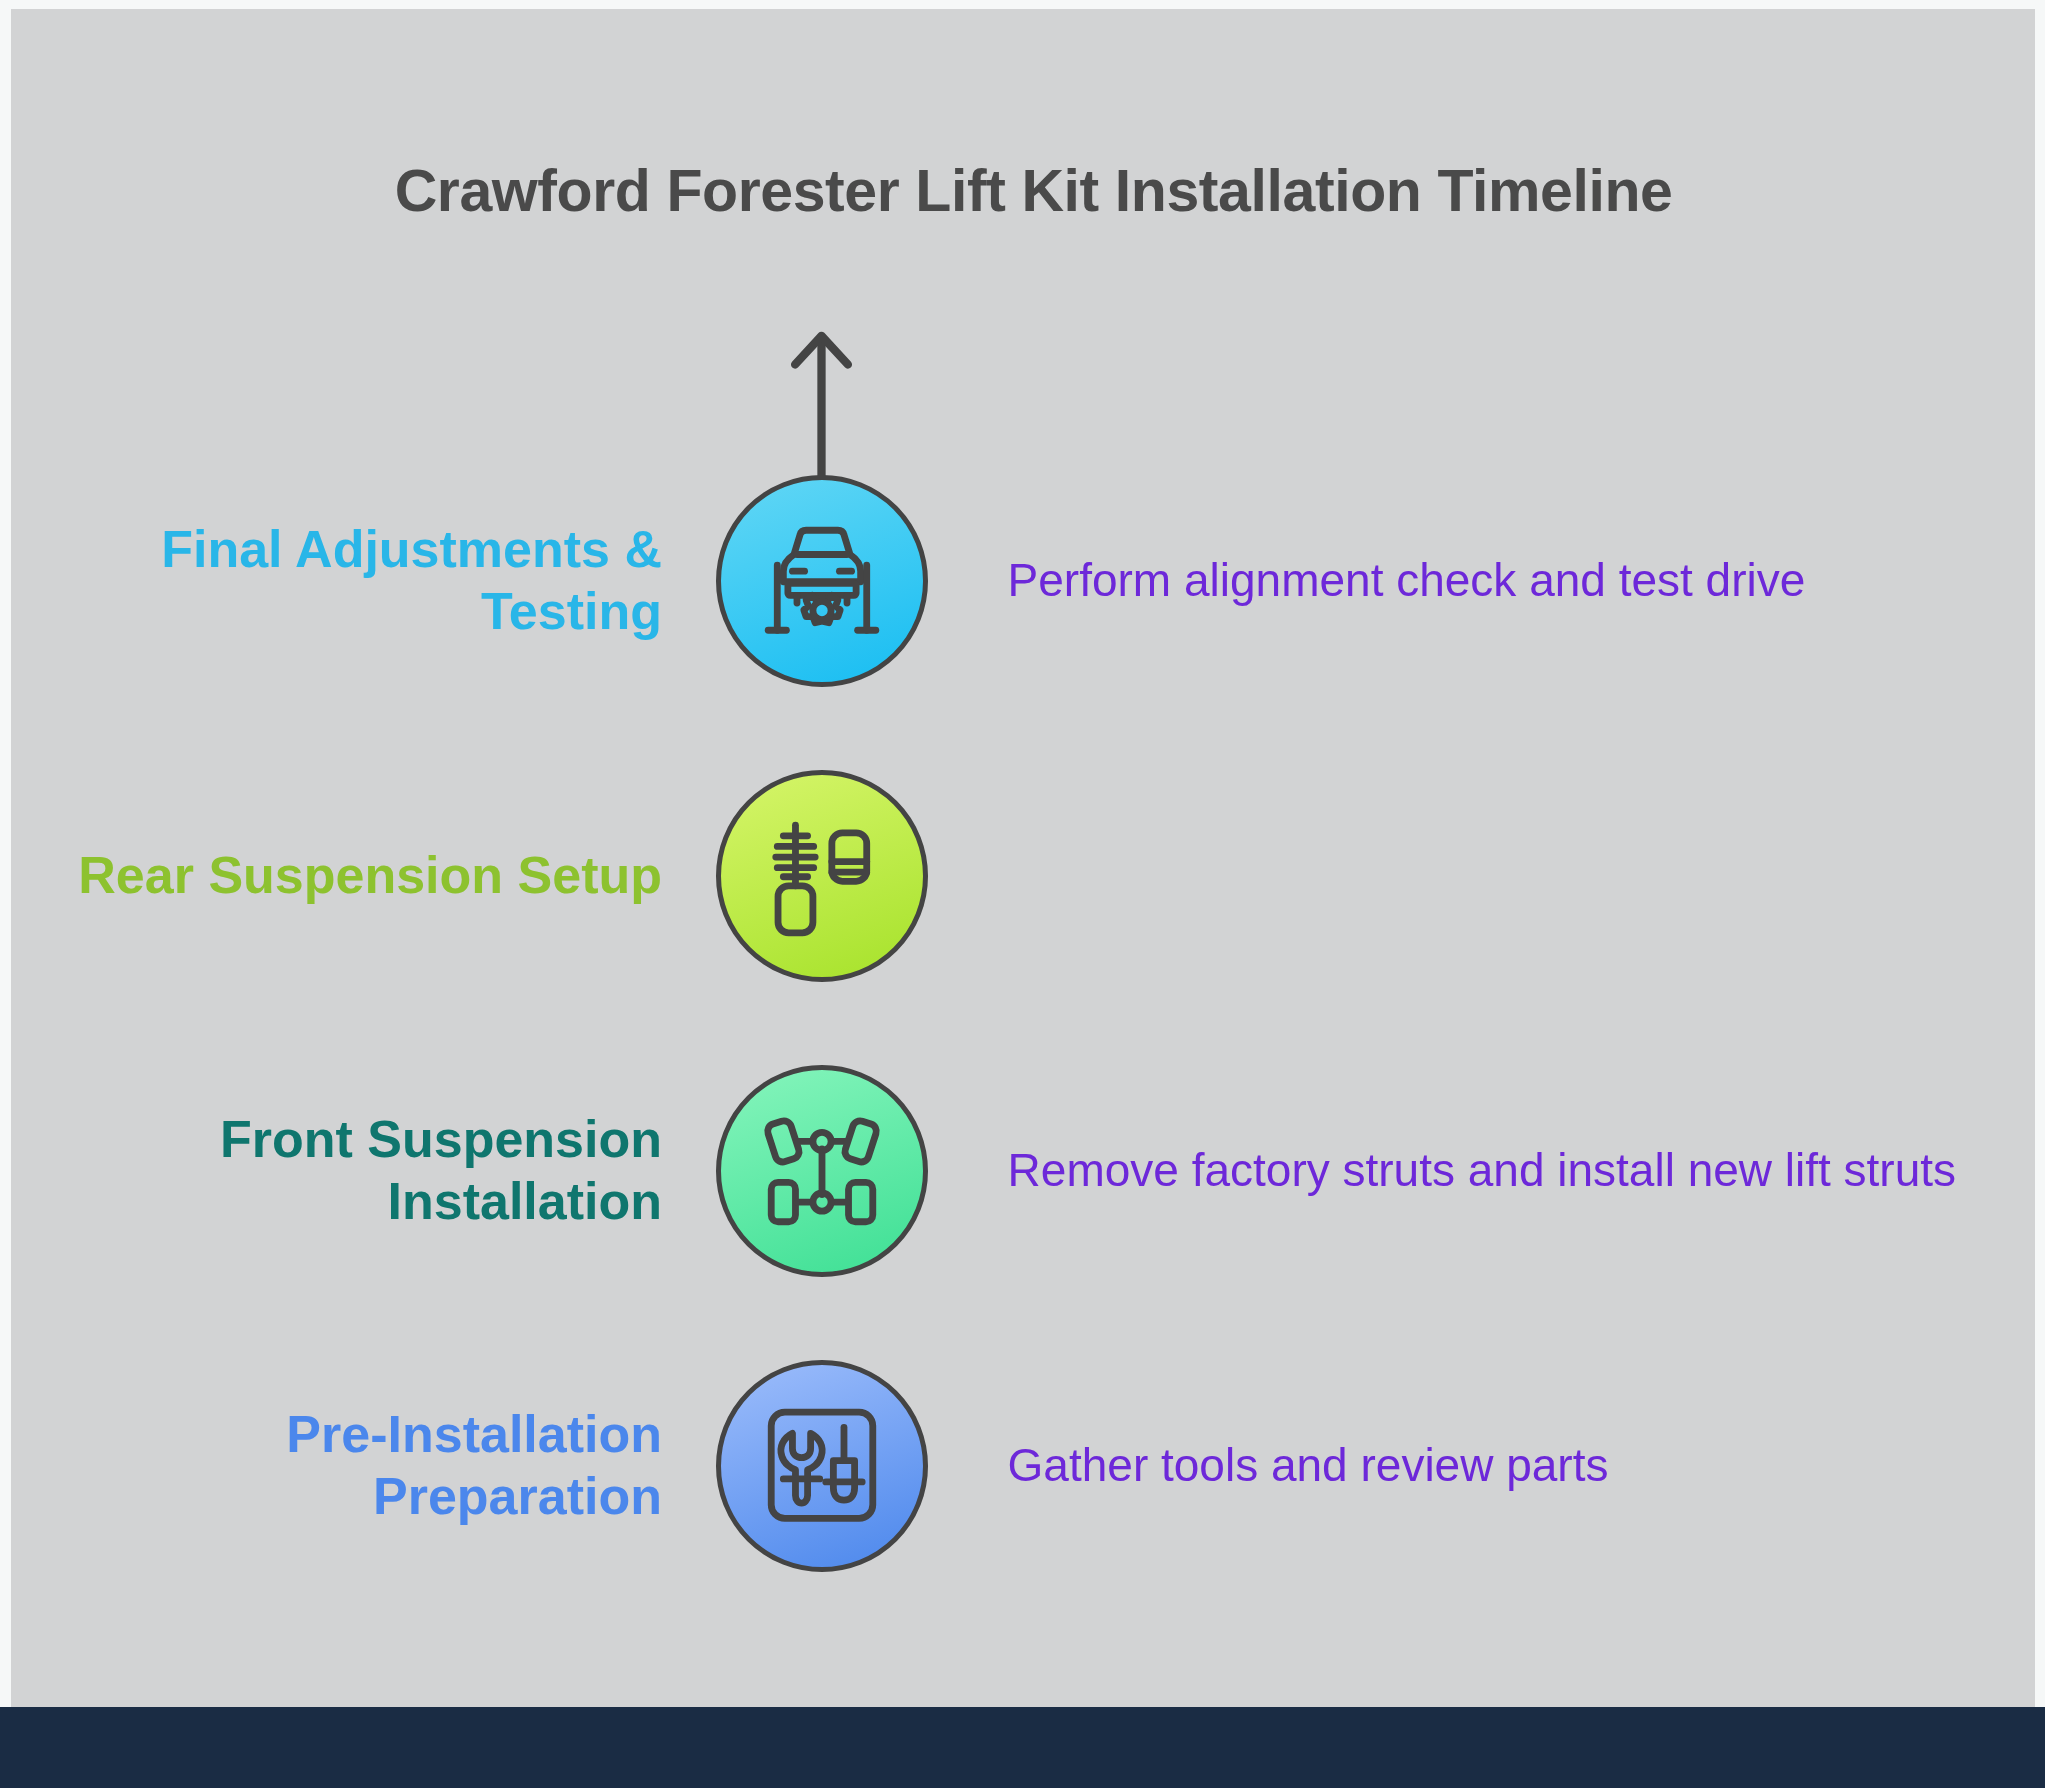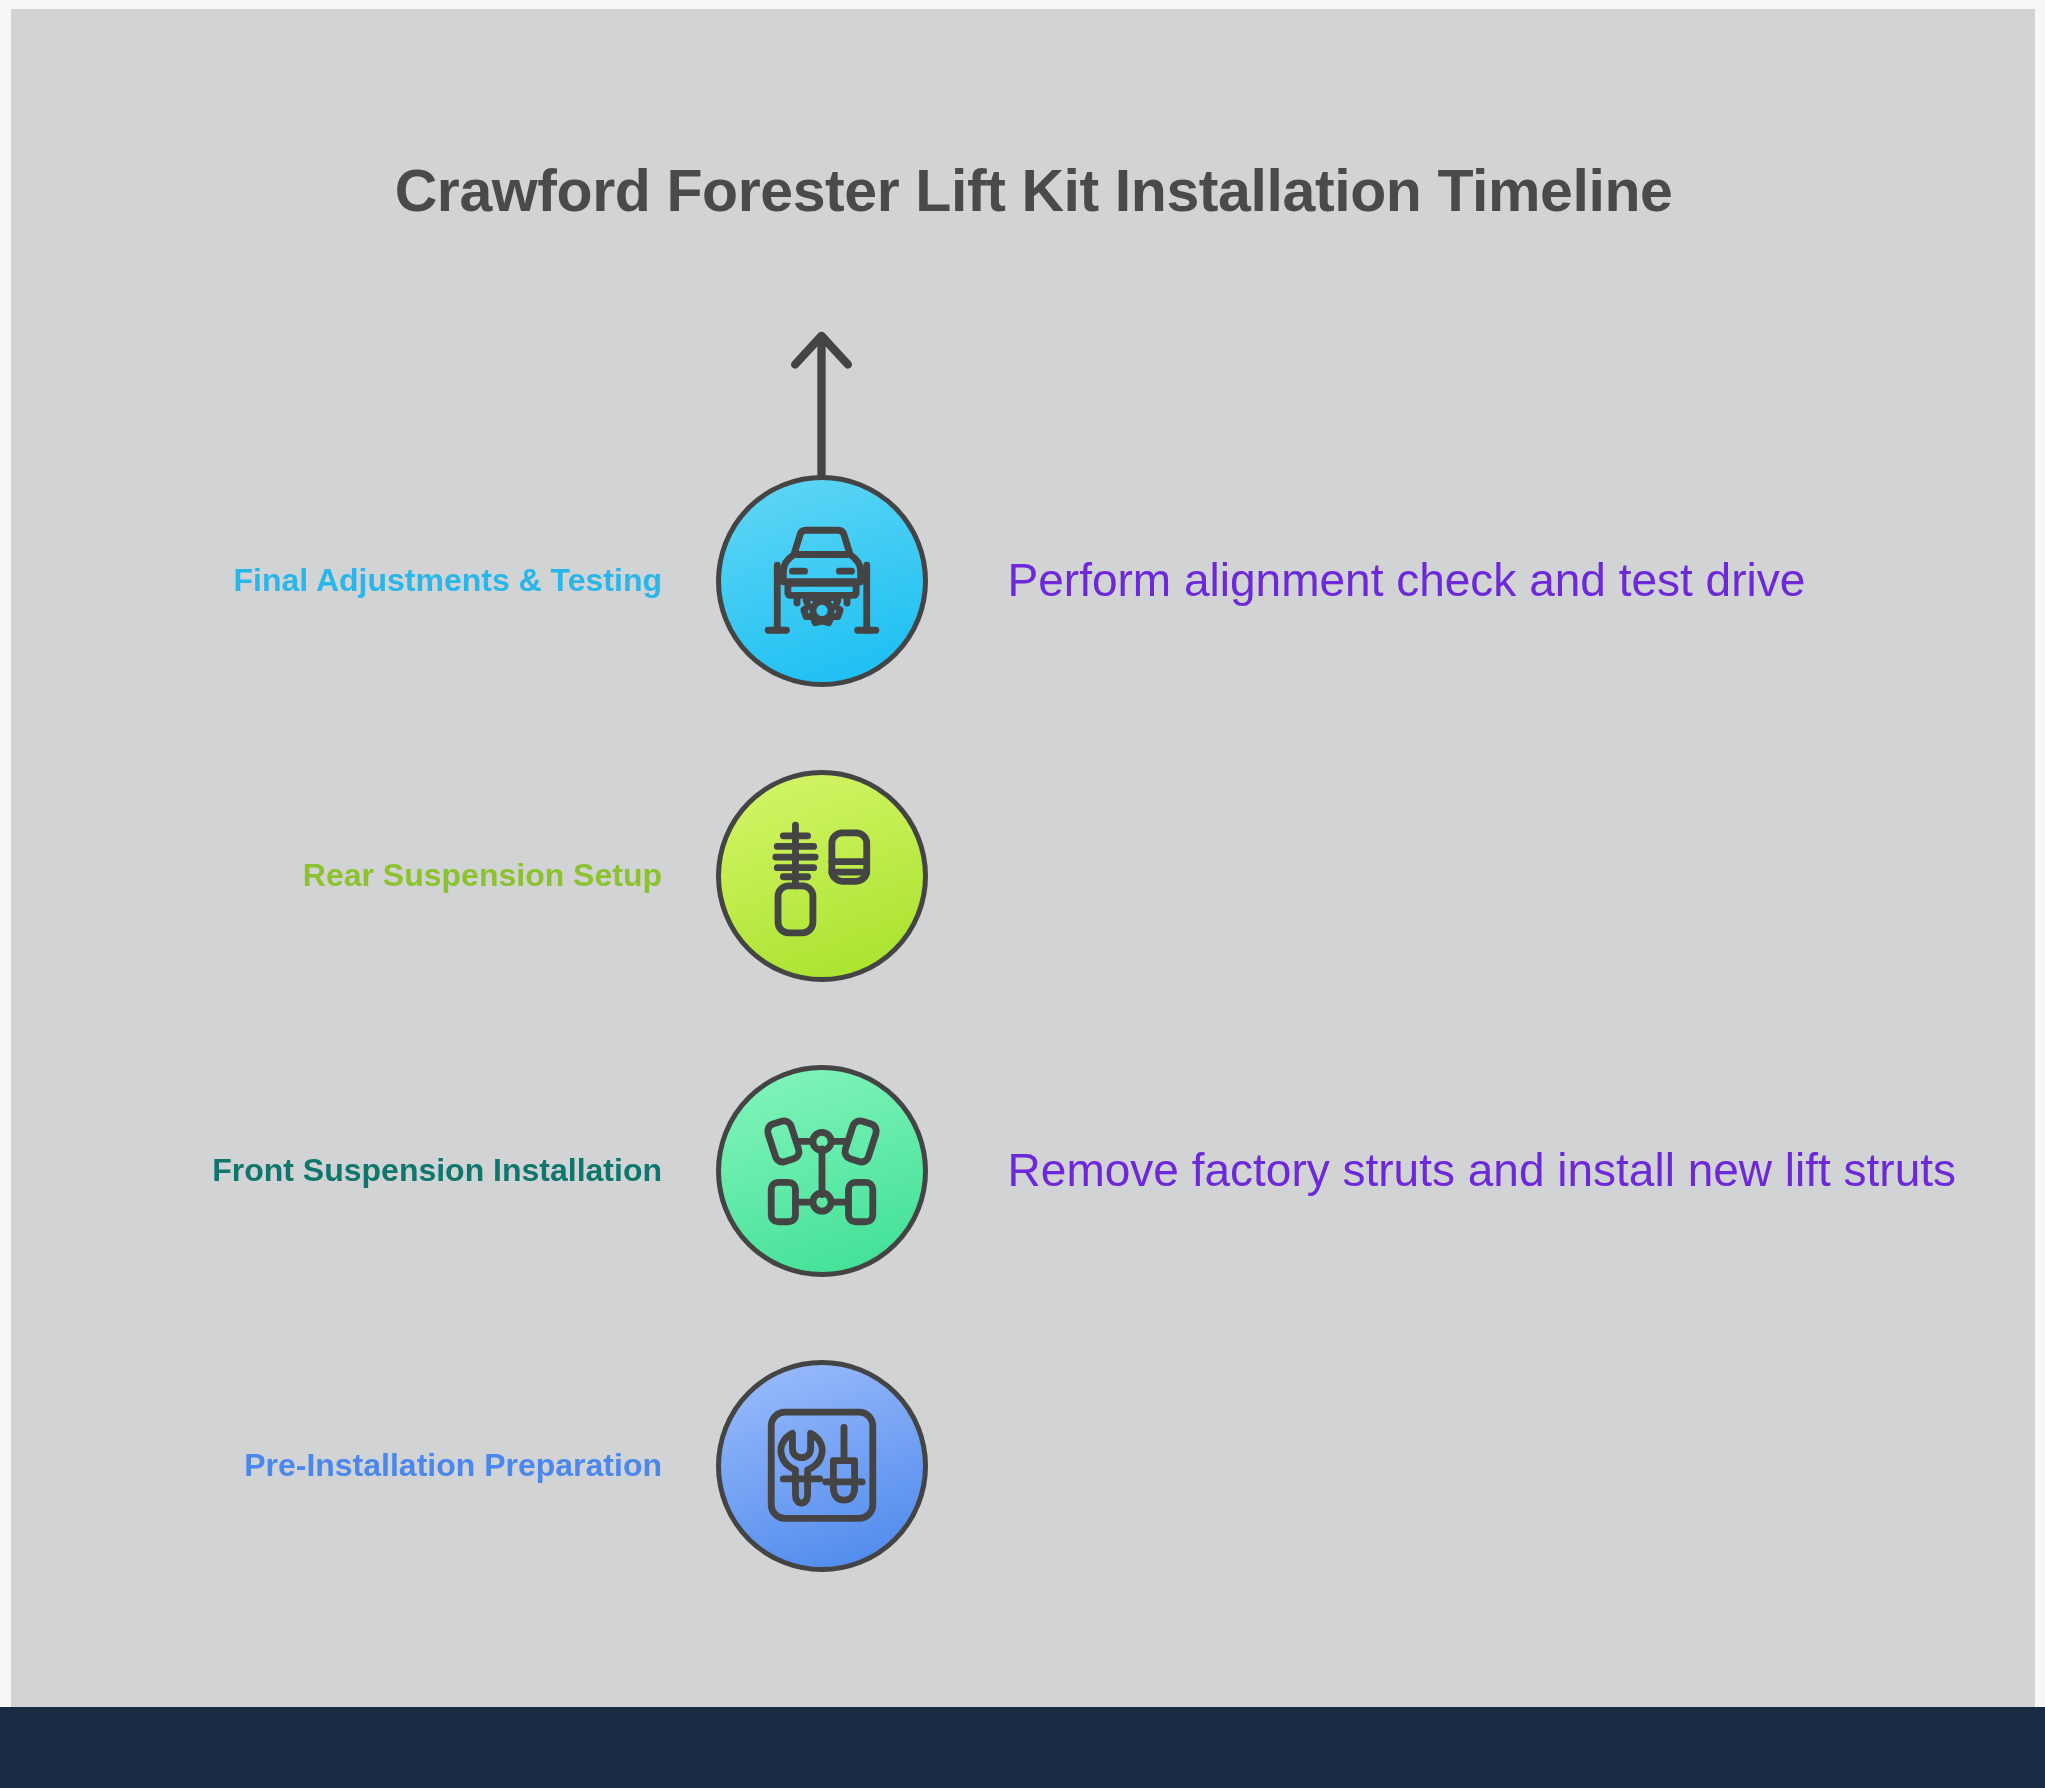--- a/index.html
+++ b/index.html
@@ -70,21 +70,21 @@
   .step-label {
     position: absolute;
     left: 45px;
     top: 0;
     width: 620px;
     height: 295px;
     display: flex;
     align-items: center;
     justify-content: flex-end;
     text-align: right;
-    font-size: 32px;
+    font-size: 52px;
     font-weight: bold;
     line-height: 1.18;
     padding-right: 13.6px;
     box-sizing: border-box;
   }
 
   .step-marker {
     position: absolute;
     left: 705px;
     top: 42px;
@@ -244,20 +244,21 @@
                 <path d="M56 52 L56 72 C56 80 62 84 68 84 C74 84 80 80 80 72 L80 52 C92 58 98 70 94 82 C91 92 82 98 76 100 L76 134 C76 140 72 144 68 144 C64 144 60 140 60 134 L60 100 C54 98 45 92 42 82 C38 70 44 58 56 52 Z"></path>
                 <line x1="44" y1="112" x2="92" y2="112"></line>
 
                 <line x1="124" y1="44" x2="124" y2="88"></line>
                 <path d="M110 88 L138 88 L138 124 C138 134 132 140 124 140 C116 140 110 134 110 124 Z"></path>
                 <line x1="100" y1="116" x2="148" y2="116"></line>
               </g>
             </svg>
           </div>
         </div>
+        <div class="step-desc">Gather tools and review parts</div>
       </div>
 
     </div>
   </div>
 
   <div class="footer-bar"></div>
 </div>
 
 
 </body></html>

